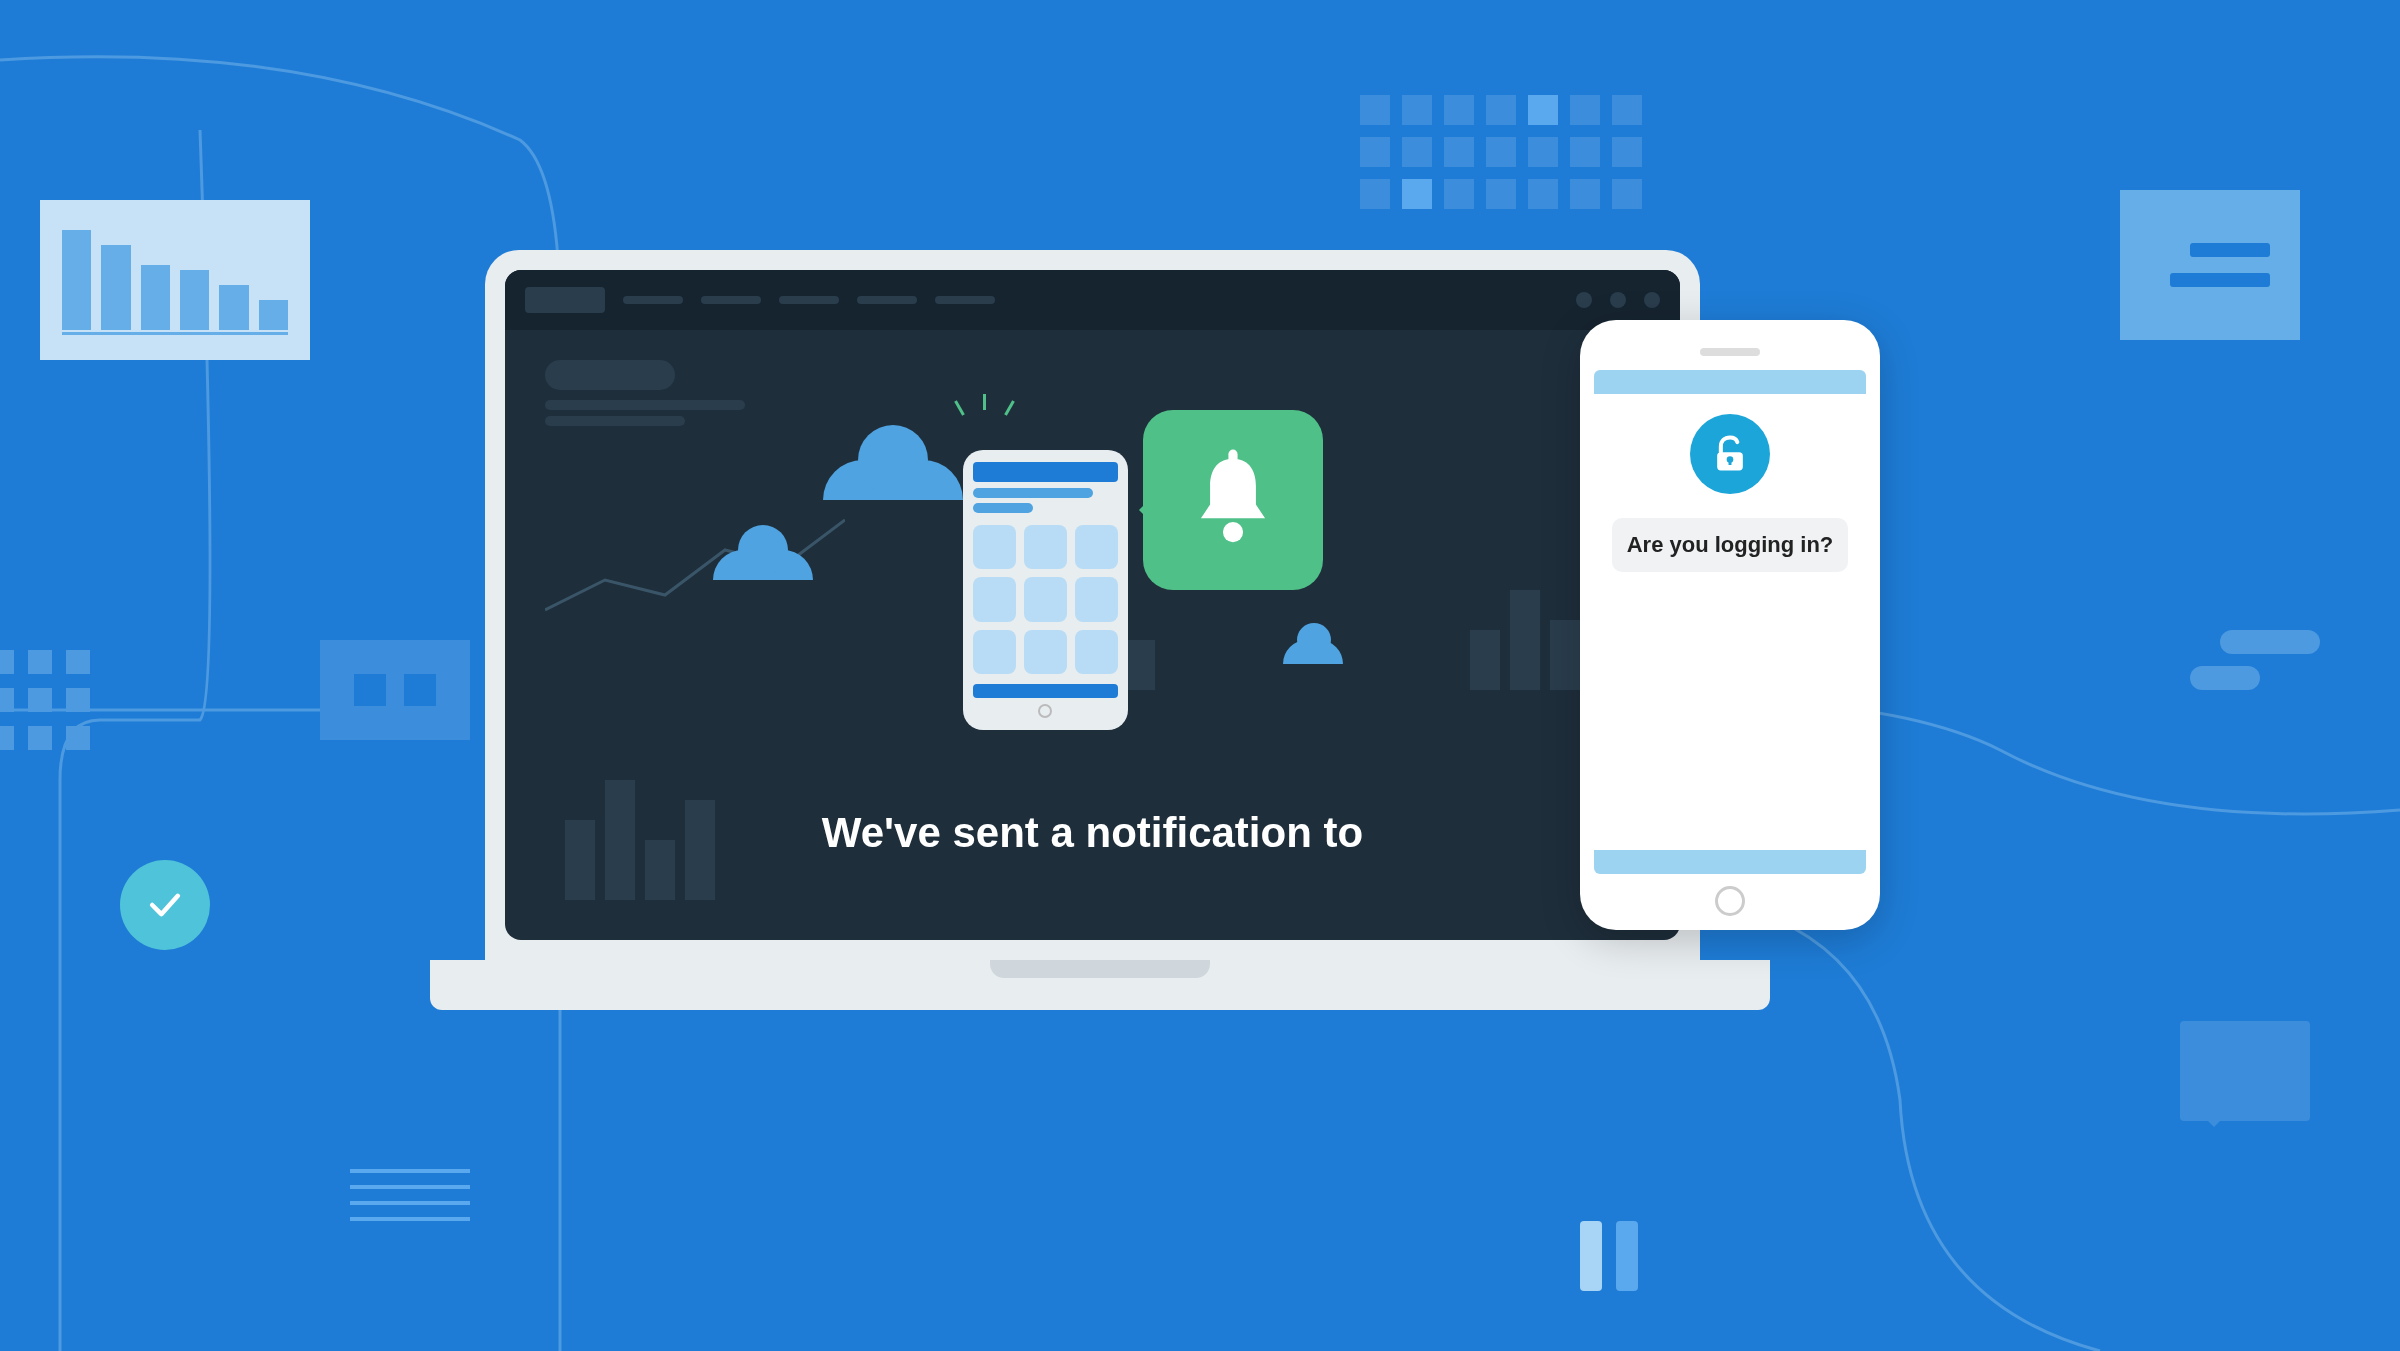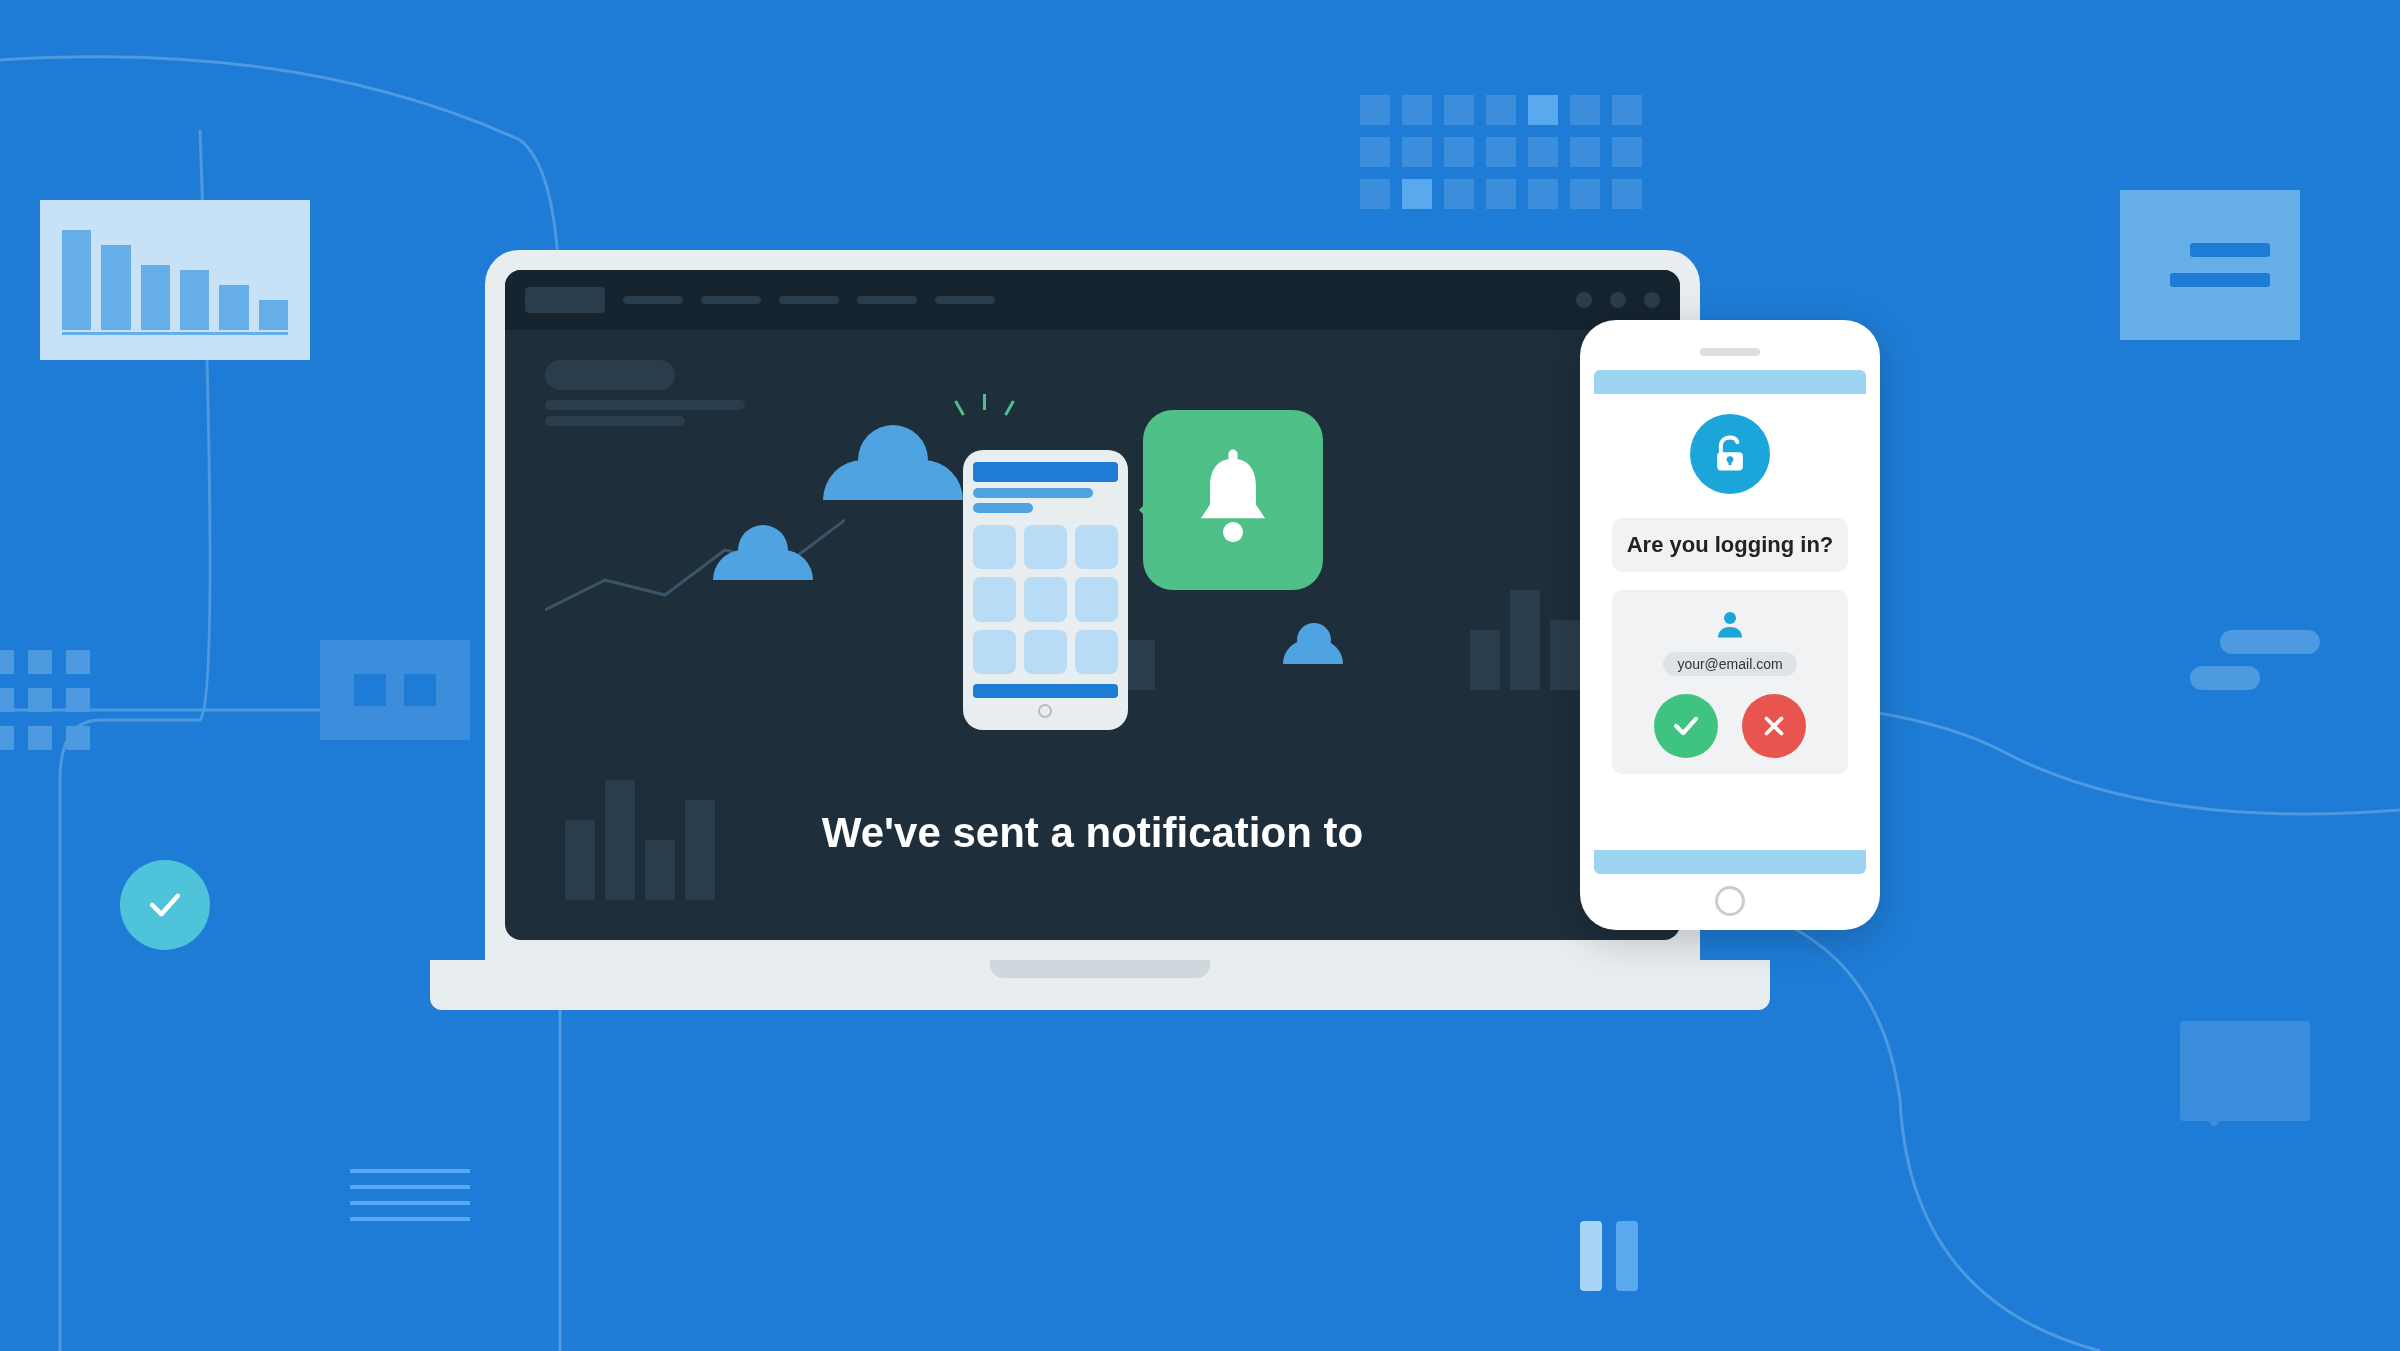--- a/index.html
+++ b/index.html
@@ -323,36 +323,17 @@
     <div class="content">
       <div class="lock-circle">
         <svg width="44" height="44" viewBox="0 0 24 24">
             <path d="M7 11 L7 8 C7 5 9 3 12 3 C14 3 15.5 4 16 5.5" stroke="#fff" stroke-width="2.2" fill="none" stroke-linecap="round"></path>
             <rect x="5" y="11" width="14" height="10" rx="2" fill="#fff"></rect>
             <circle cx="12" cy="15" r="1.8" fill="#1ba5d8"></circle>
             <rect x="11.2" y="15" width="1.6" height="3" fill="#1ba5d8"></rect>
           </svg>
       </div>
       <div class="prompt">Are you logging in?</div>
-      <div class="user-card">
-        <svg width="36" height="36" viewBox="0 0 24 24">
-            <circle cx="12" cy="8" r="4" fill="#1ba5d8"></circle>
-            <path d="M4 21 C4 16 8 14 12 14 C16 14 20 16 20 21 Z" fill="#1ba5d8"></path>
-          </svg>
-        <div class="email-pill">your@email.com</div>
-        <div class="btns">
-          <div class="btn ok">
-            <svg width="34" height="34" viewBox="0 0 24 24">
-                <path d="M5 12 L10 17 L19 7" stroke="#fff" stroke-width="3" fill="none" stroke-linecap="round" stroke-linejoin="round"></path>
-              </svg>
-          </div>
-          <div class="btn no">
-            <svg width="30" height="30" viewBox="0 0 24 24">
-                <path d="M6 6 L18 18 M18 6 L6 18" stroke="#fff" stroke-width="3" stroke-linecap="round"></path>
-              </svg>
-          </div>
-        </div>
-      </div>
     </div>
     <div class="bottombar"></div>
   </div>
   <div class="home-btn"></div>
 </div>
 
 </body></html>

